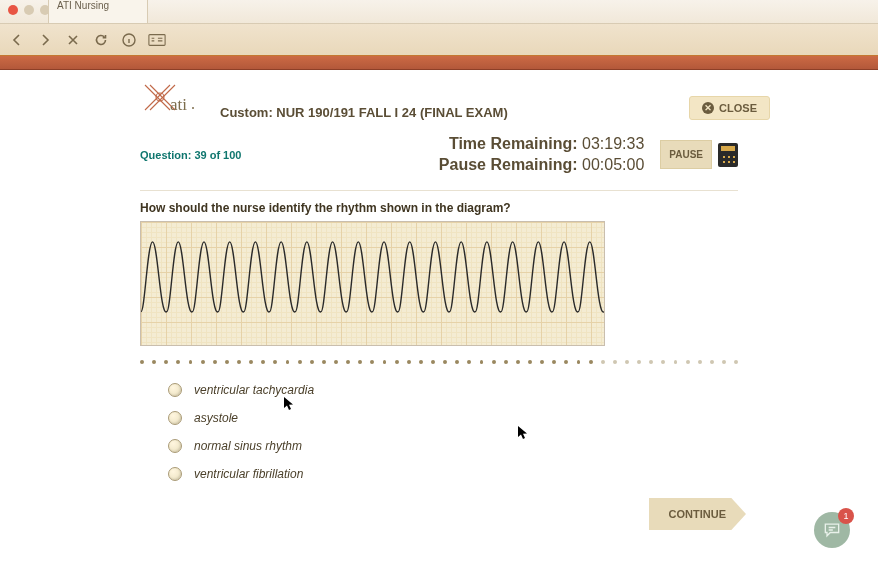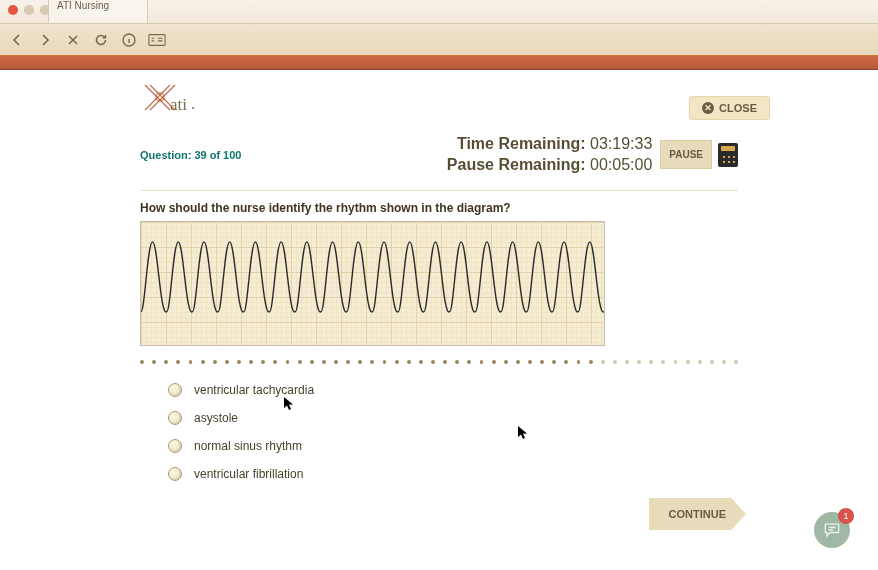--- a/index.html
+++ b/index.html
@@ -26,21 +26,21 @@
   .header-row { display: flex; align-items: flex-end; padding: 10px 108px 0 140px; }
   .logo { width: 70px; height: 40px; position: relative; }
   .exam-title { font-size: 13px; font-weight: bold; color: #5a4d35; margin-left: 10px; }
   .close-btn { margin-left: auto; background: #f3e6c5; border: 1px solid #e7d6a9; border-radius: 3px; padding: 5px 12px; font-size: 11px; font-weight: bold; color: #6b5c3e; display: flex; align-items: center; gap: 5px; cursor: pointer; }
   .close-btn .xcirc { width: 12px; height: 12px; border-radius: 50%; background: #6b5c3e; color: #f3e6c5; display: flex; align-items: center; justify-content: center; font-size: 9px; line-height: 1; }
 
   .question-row { display: flex; align-items: center; padding: 14px 140px 0 140px; }
   .qtitle { font-size: 11px; font-weight: bold; color: #0f766e; }
   .timers { margin-left: auto; text-align: right; font-size: 16px; color: #5a4d35; line-height: 1.3; }
   .timers b { font-weight: bold; }
-  .pause-btn { margin-left: 8px; background: #e8dbba; border: 1px solid #dccda3; color: #6b5c3e; font-size: 10px; font-weight: bold; padding: 8px 8px; cursor: pointer; }
+  .pause-btn { margin-left: 16px; background: #e8dbba; border: 1px solid #dccda3; color: #6b5c3e; font-size: 10px; font-weight: bold; padding: 8px 8px; cursor: pointer; }
   .calc { margin-left: 6px; width: 20px; height: 24px; background: #2a2a2a; border-radius: 2px; position: relative; }
   .calc::before { content: ""; position: absolute; top: 3px; left: 3px; right: 3px; height: 5px; background: #d8a94a; }
   .calc::after { content: ""; position: absolute; top: 11px; left: 3px; right: 3px; bottom: 3px; background:
       radial-gradient(circle at 3px 3px,#d8a94a 1.2px,transparent 1.2px),
       radial-gradient(circle at 8px 3px,#d8a94a 1.2px,transparent 1.2px),
       radial-gradient(circle at 13px 3px,#d8a94a 1.2px,transparent 1.2px),
       radial-gradient(circle at 3px 8px,#d8a94a 1.2px,transparent 1.2px),
       radial-gradient(circle at 8px 8px,#d8a94a 1.2px,transparent 1.2px),
       radial-gradient(circle at 13px 8px,#d8a94a 1.2px,transparent 1.2px);
   }
@@ -58,21 +58,21 @@
       linear-gradient(#f0e4c2 1px, transparent 1px),
       linear-gradient(90deg,#f0e4c2 1px, transparent 1px);
     background-size: 25px 25px,25px 25px,5px 5px,5px 5px;
   }
   .ecg-trace { position: absolute; inset: 0; }
 
   .dotrow { padding: 14px 140px 4px 140px; display: flex; gap: 8.2px; }
   .dotrow span { width: 4px; height: 4px; border-radius: 50%; background: #cfc7b2; display: inline-block; }
   .dotrow span.on { background: #9a8860; }
 
-  .choices { padding: 8px 66px 0 168px; }
+  .choices { padding: 8px 66px 0 168px; font-style: italic; }
   .choice { display: flex; align-items: center; gap: 12px; padding: 7px 0; font-size: 12px; color: #4a3f29; cursor: pointer; }
   .radio { width: 14px; height: 14px; border-radius: 50%; border: 1px solid #a99a76; background: radial-gradient(circle at 35% 30%,#fff6df,#e9dfbd); box-shadow: inset -1px -1px 2px rgba(0,0,0,.12); flex-shrink: 0; }
 
   .continue-btn { position: absolute; right: 132px; bottom: 40px; background: #e8dbba; color: #6b5c3e; font-size: 11px; font-weight: bold; border: none; padding: 10px 20px; cursor: pointer;
     clip-path: polygon(0 0,85% 0,100% 50%,85% 100%,0 100%);
   }
 
   .chat-fab { position: absolute; right: 28px; bottom: 22px; width: 36px; height: 36px; border-radius: 50%; background: #9fb8a4; display: flex; align-items: center; justify-content: center; }
   .chat-fab svg { stroke: #e9f1ea; fill: none; }
   .chat-badge { position: absolute; top: -4px; right: -4px; width: 16px; height: 16px; border-radius: 50%; background: #d9534a; color: #fff; font-size: 9px; display: flex; align-items: center; justify-content: center; }
@@ -141,20 +141,21 @@
             <line x1="5" y1="30" x2="30" y2="5"></line>
             <line x1="10" y1="30" x2="35" y2="5"></line>
             <line x1="5" y1="5" x2="30" y2="30"></line>
             <line x1="10" y1="5" x2="35" y2="30"></line>
             <circle cx="20" cy="17" r="4"></circle>
           </g>
           <text x="30" y="30" font-family="Georgia,serif" font-size="17" fill="#7c6d4d">ati</text>
           <circle cx="53" cy="28" r="1" fill="#7c6d4d"></circle>
         </svg>
       </div>
+      <div class="exam-title">Custom: NUR 190/191 FALL I 24 (FINAL EXAM)</div>
       <button class="close-btn">
         <span class="xcirc">✕</span>
         <span>CLOSE</span>
       </button>
     </div>
 
     <div class="question-row">
       <div class="qtitle">Question: 39 of 100</div>
       <div class="timers">
         <div><b>Time Remaining:</b> <span>03:19:33</span></div>

